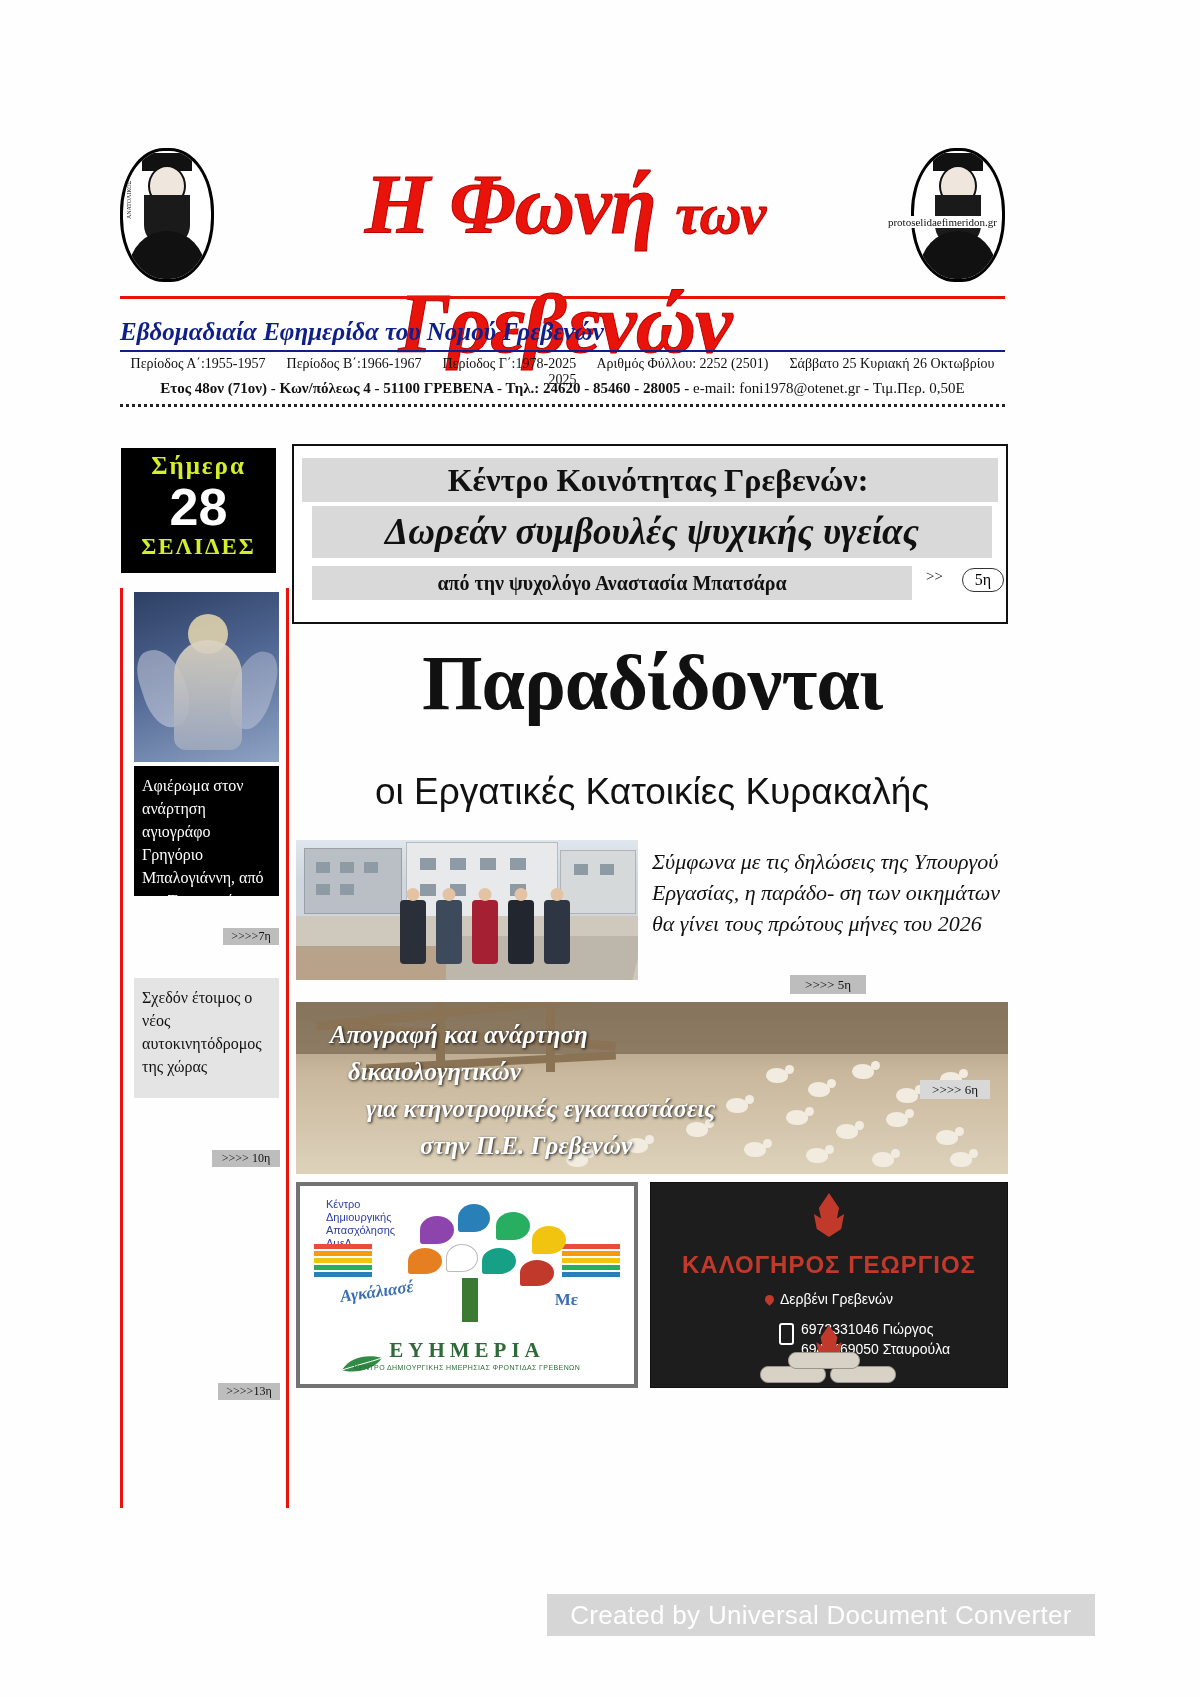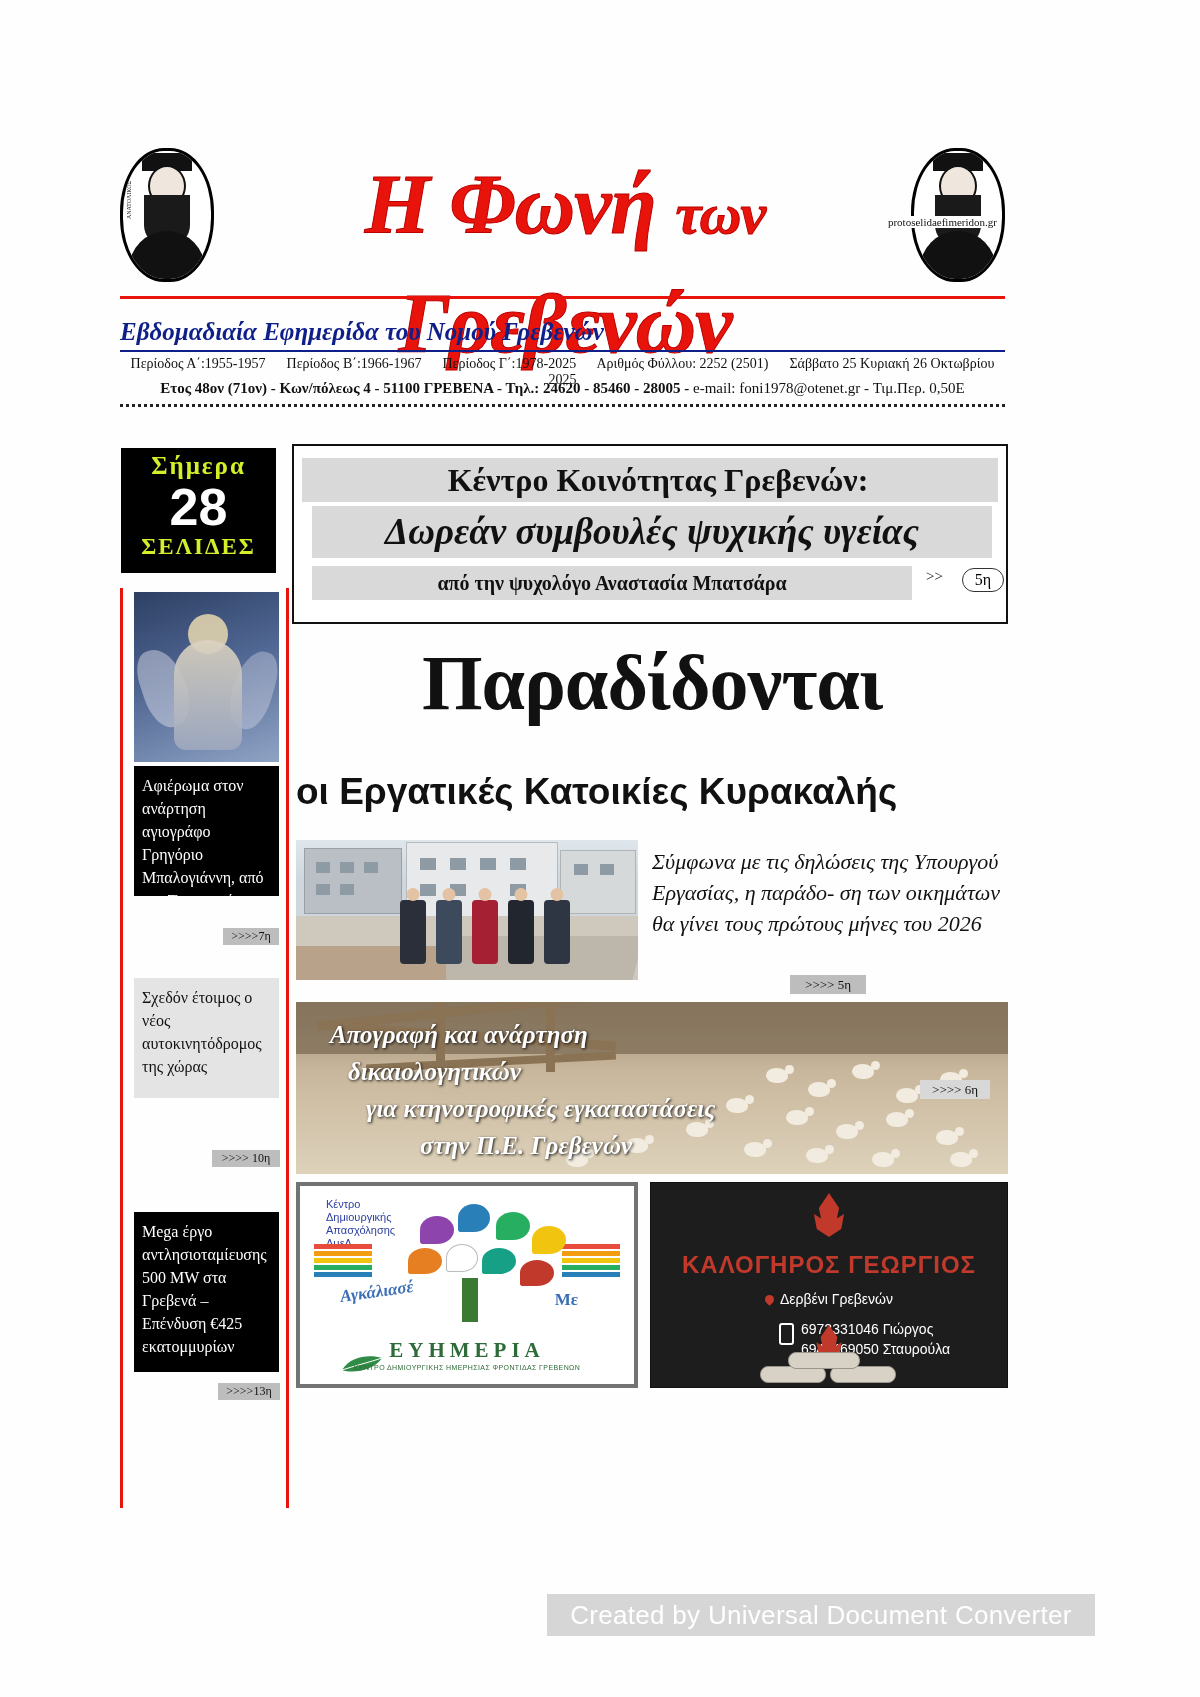--- a/index.html
+++ b/index.html
@@ -365,22 +365,23 @@
     font-size: 78px;
     line-height: 86px;
     color: #111;
     letter-spacing: -1px;
   }
   .sub-head {
     position: absolute;
     left: 296px;
     top: 770px;
     width: 712px;
+    text-align: center;
     font-family: "Liberation Sans", sans-serif;
-    font-weight: bold;
+    font-weight: normal;
     font-size: 37px;
     line-height: 44px;
     color: #111;
   }
 
   
   .photo1 {
     position: absolute;
     left: 296px;
     top: 840px;
@@ -698,23 +699,20 @@
   <div class="lead-box dark" style="top:766px; height:130px;">
     <span>Αφιέρωμα στον ανάρτηση αγιογράφο Γρηγόριο Μπαλογιάννη, από την Τρικοκκιά</span>
   </div>
   <div class="page-ref" style="left:223px; top:928px;">&gt;&gt;&gt;&gt;7η</div>
 
   <div class="lead-box grey" style="top:978px; height:120px;">
     <span>Σχεδόν έτοιμος ο νέος αυτοκινητόδρομος της χώρας</span>
   </div>
   <div class="page-ref" style="left:212px; top:1150px; width:68px;">&gt;&gt;&gt;&gt; 10η</div>
 
-  <div class="lead-box dark" style="top:1212px; height:160px;">
-    <span>Mega έργο αντλησιοταμίευσης 500 MW στα Γρεβενά – Επένδυση €425 εκατομμυρίων</span>
-  </div>
   <div class="page-ref" style="left:218px; top:1383px; width:62px;">&gt;&gt;&gt;&gt;13η</div>
 
   <div class="topbox">
     <div class="band band1">Κέντρο Κοινότητας Γρεβενών:</div>
     <div class="band band2">Δωρεάν συμβουλές ψυχικής υγείας</div>
     <div class="band band3">από την ψυχολόγο Αναστασία Μπατσάρα</div>
     <div class="band3-ref">&gt;&gt;</div>
     <div class="oval-ref">5η</div>
   </div>
 

